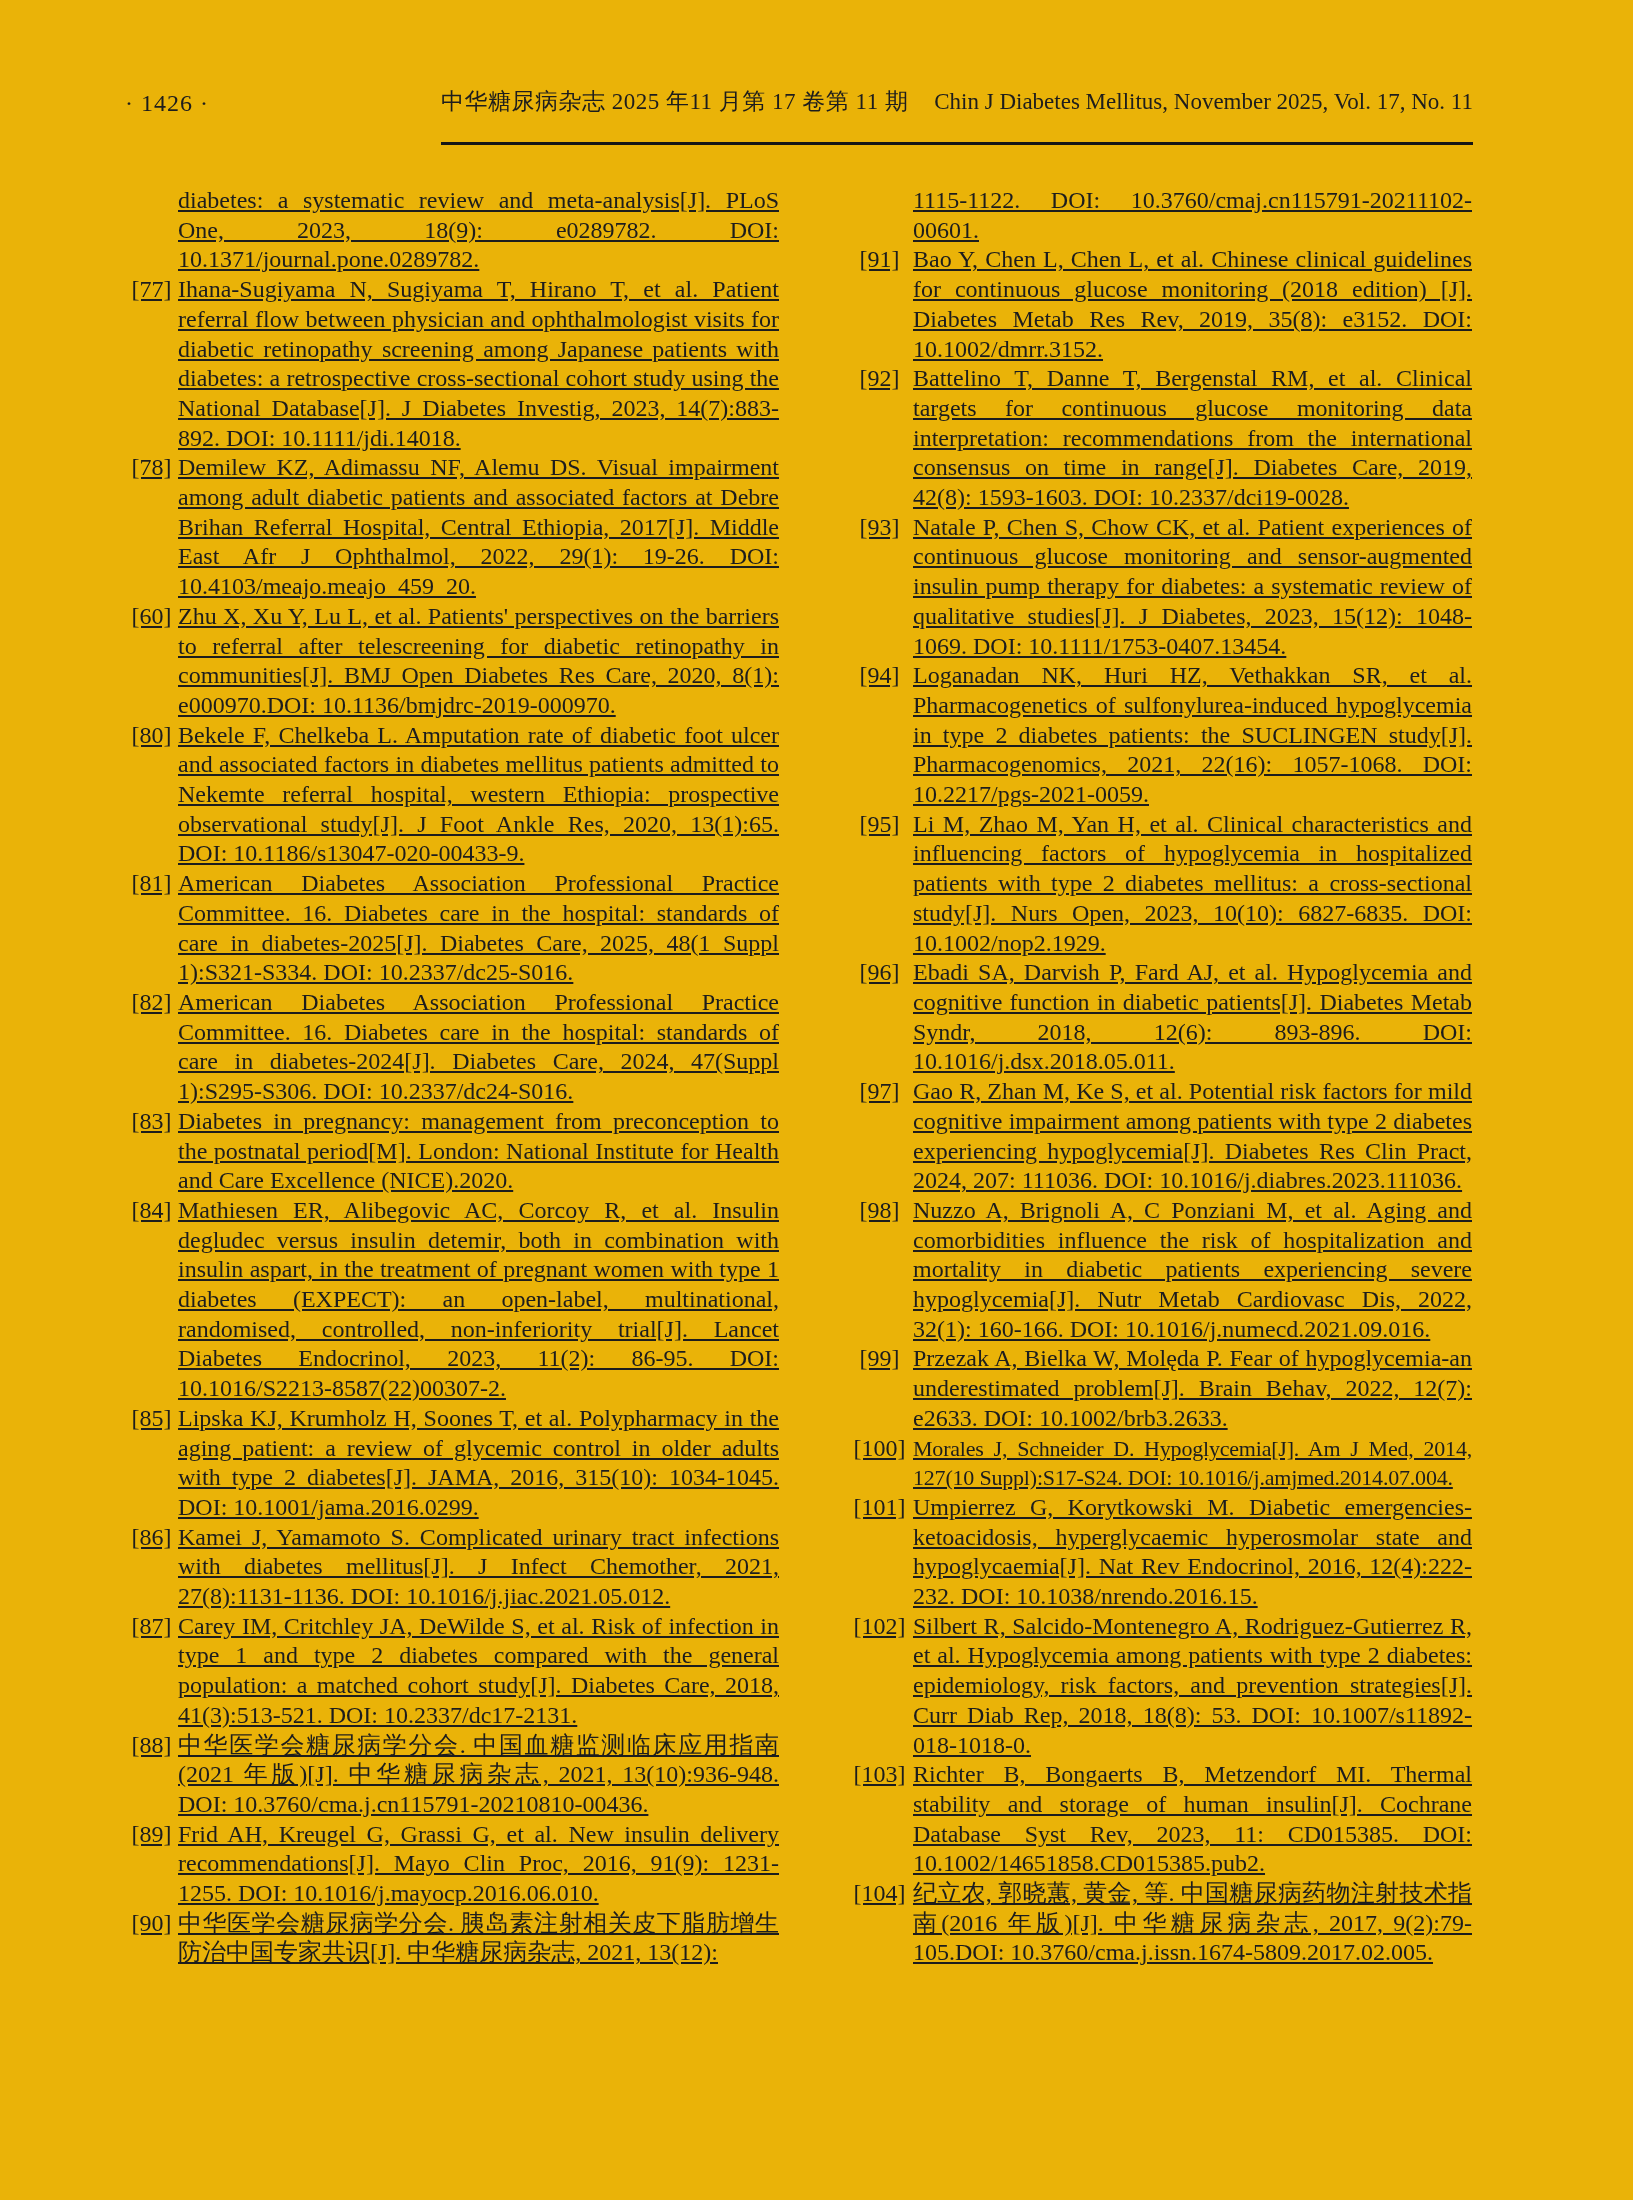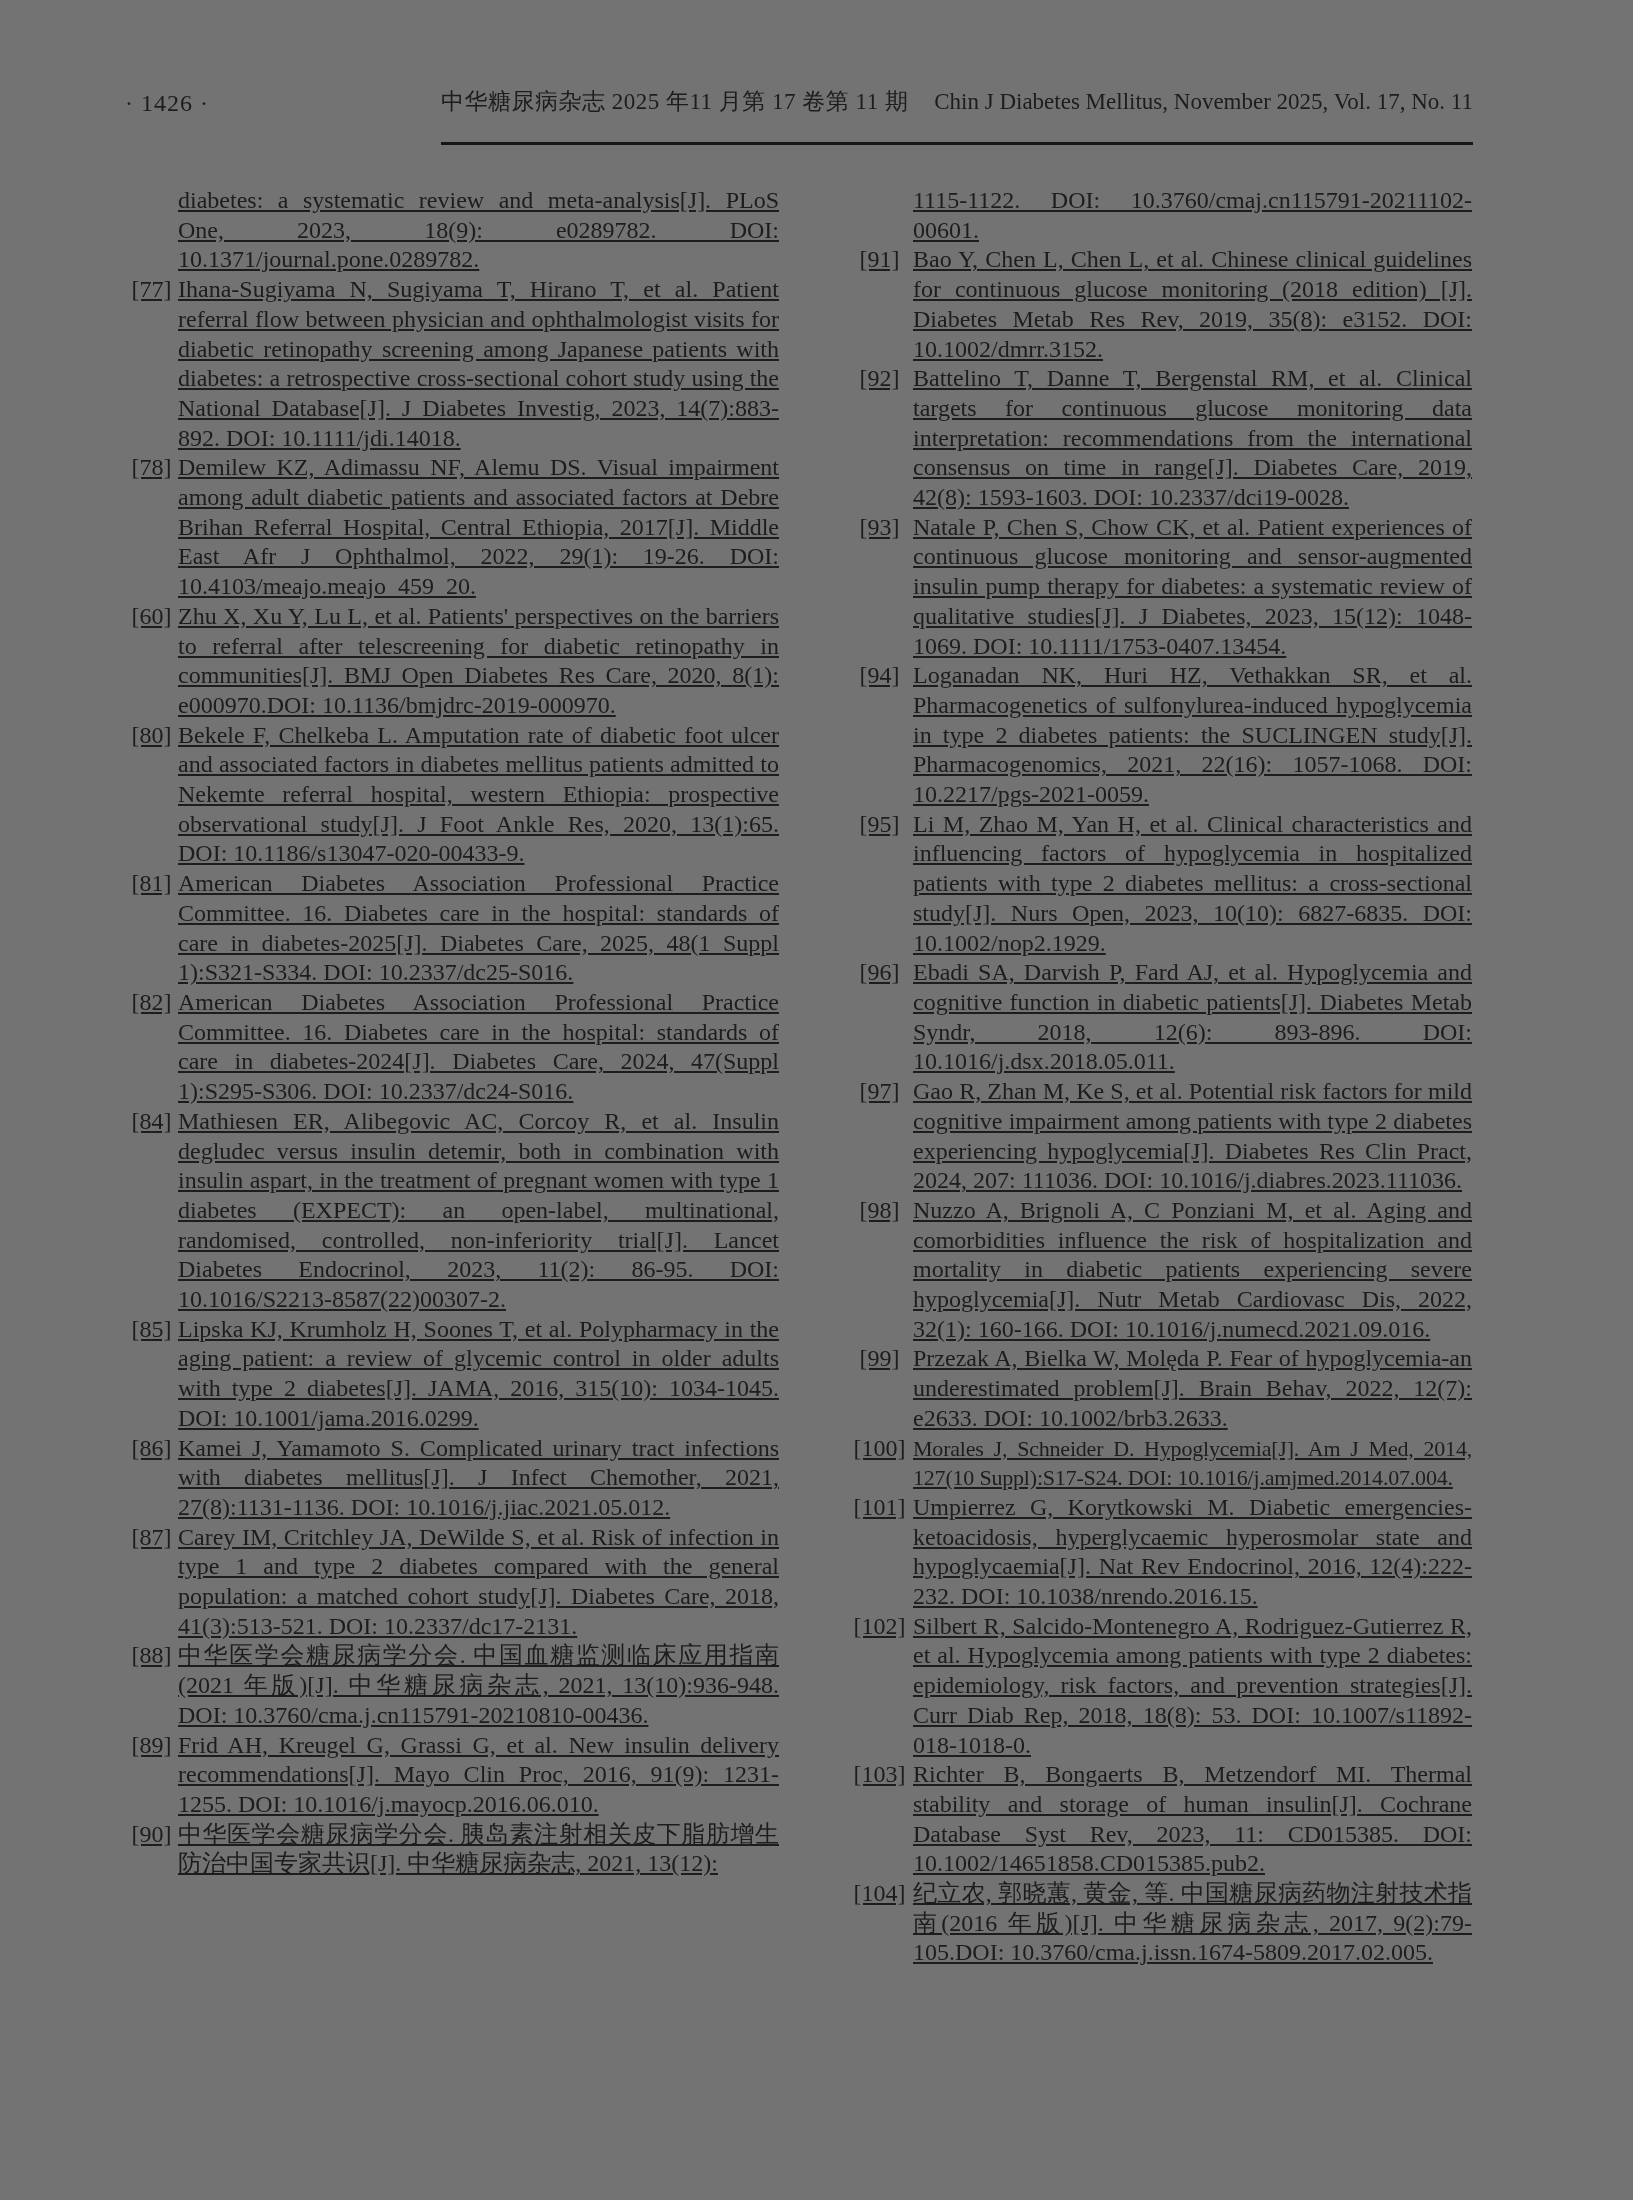--- a/index.html
+++ b/index.html
@@ -1,21 +1,21 @@
 <!DOCTYPE html>
 <html><head>
 <meta charset="utf-8">
 <style>
   * { margin:0; padding:0; box-sizing:border-box; }
   html,body { background:#e8e8e8; }
   .page {
     position:relative;
     width:1633px; height:2200px;
     margin:0 auto;
-    background:#737373;
+    background:#eab308;
     font-family:"Liberation Serif","DejaVu Serif",serif;
     color:#1d1d1d;
     overflow:hidden;
   }
   
   .page-number {
     position:absolute; left:125px; top:90px;
     font-size:24px; letter-spacing:1px; white-space:nowrap;
   }
   .journal-line {
@@ -82,20 +82,24 @@
         <div class="ref-num">[80]</div>
         <div class="ref-text">Bekele F, Chelkeba L. Amputation rate of diabetic foot ulcer and associated factors in diabetes mellitus patients admitted to Nekemte referral hospital, western Ethiopia: prospective observational study[J]. J Foot Ankle Res, 2020, 13(1):65. DOI: 10.1186/s13047-020-00433-9.</div>
       </div>
       <div class="ref-row">
         <div class="ref-num">[81]</div>
         <div class="ref-text">American Diabetes Association Professional Practice Committee. 16. Diabetes care in the hospital: standards of care in diabetes-2025[J]. Diabetes Care, 2025, 48(1 Suppl 1):S321-S334. DOI: 10.2337/dc25-S016.</div>
       </div>
       <div class="ref-row">
         <div class="ref-num">[82]</div>
         <div class="ref-text">American Diabetes Association Professional Practice Committee. 16. Diabetes care in the hospital: standards of care in diabetes-2024[J]. Diabetes Care, 2024, 47(Suppl 1):S295-S306. DOI: 10.2337/dc24-S016.</div>
+      </div>
+      <div class="ref-row">
+        <div class="ref-num">[83]</div>
+        <div class="ref-text">Diabetes in pregnancy: management from preconception to the postnatal period[M]. London: National Institute for Health and Care Excellence (NICE).2020.</div>
       </div>
       <div class="ref-row">
         <div class="ref-num">[84]</div>
         <div class="ref-text">Mathiesen ER, Alibegovic AC, Corcoy R, et al. Insulin degludec versus insulin detemir, both in combination with insulin aspart, in the treatment of pregnant women with type 1 diabetes (EXPECT): an open-label, multinational, randomised, controlled, non-inferiority trial[J]. Lancet Diabetes Endocrinol, 2023, 11(2): 86-95. DOI: 10.1016/S2213-8587(22)00307-2.</div>
       </div>
       <div class="ref-row">
         <div class="ref-num">[85]</div>
         <div class="ref-text">Lipska KJ, Krumholz H, Soones T, et al. Polypharmacy in the aging patient: a review of glycemic control in older adults with type 2 diabetes[J]. JAMA, 2016, 315(10): 1034-1045. DOI: 10.1001/jama.2016.0299.</div>
       </div>
       <div class="ref-row">

